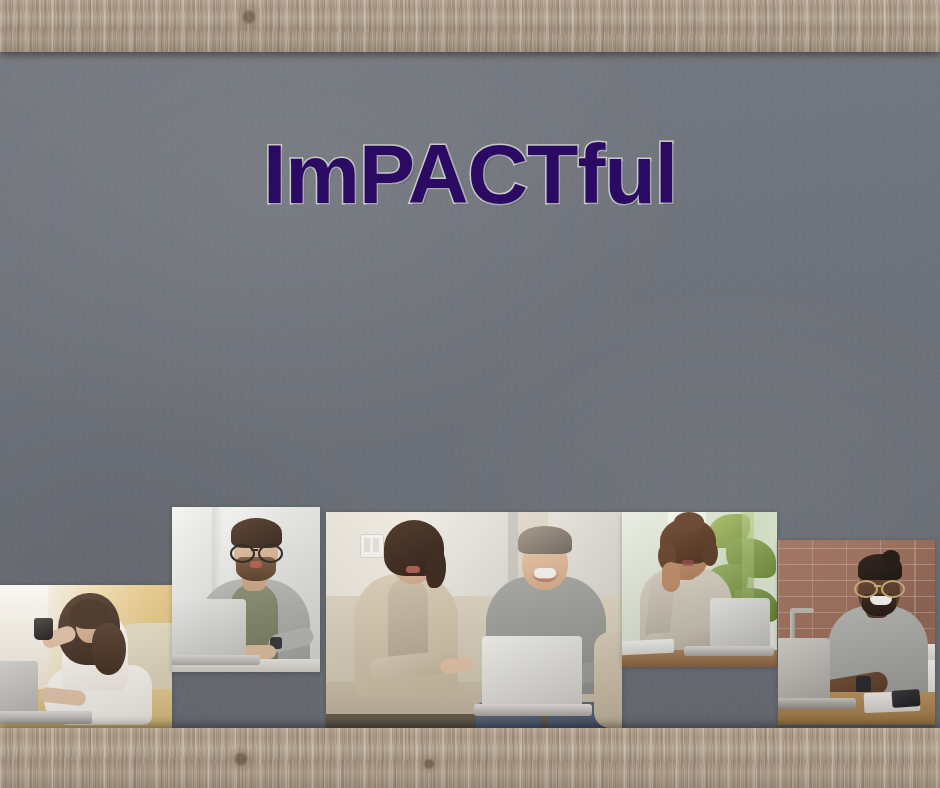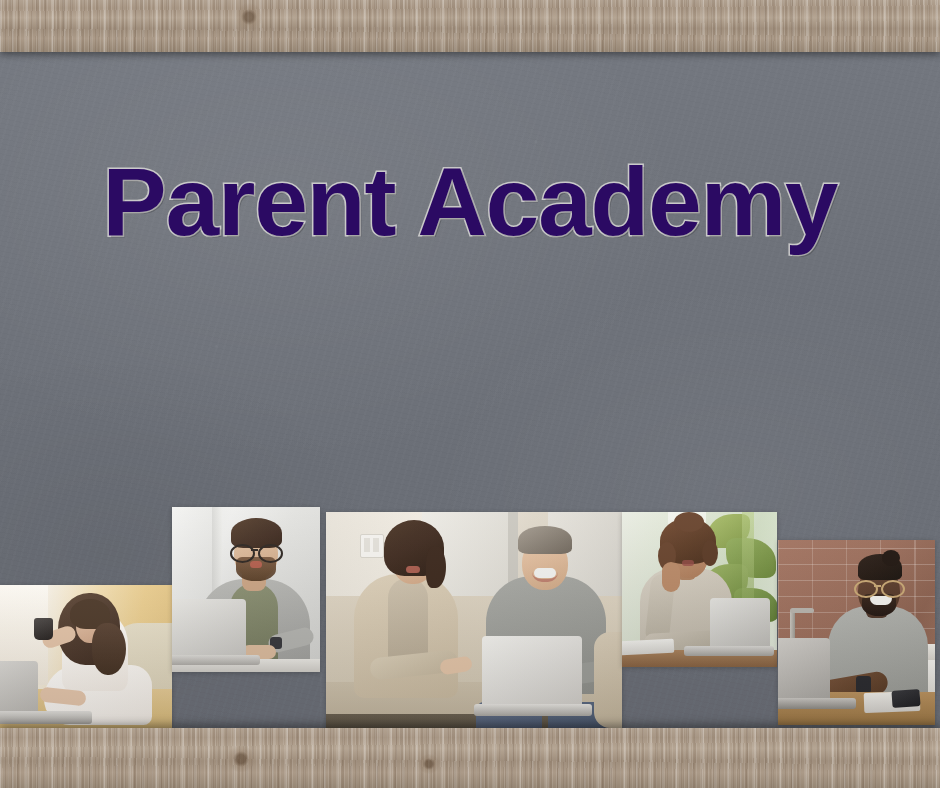--- a/index.html
+++ b/index.html
@@ -137,21 +137,21 @@
 </style>
 </head>
 <body>
 
 <div id="poster">
 
   <div class="board"></div>
   <div class="board-noise"></div>
 
   <div class="title-block">
-    <span class="title-line" id="title-line-2">Parent Academy</span>
+    <span class="title-line" id="title-line-1">ImPACTful</span>
   </div>
 
   <div class="collage">
 
     <div id="photo-2-panel"></div>
 
     <div id="photo-4-panel"></div>
 
     <div class="photo" id="photo-1">
       <div class="sky"></div>

